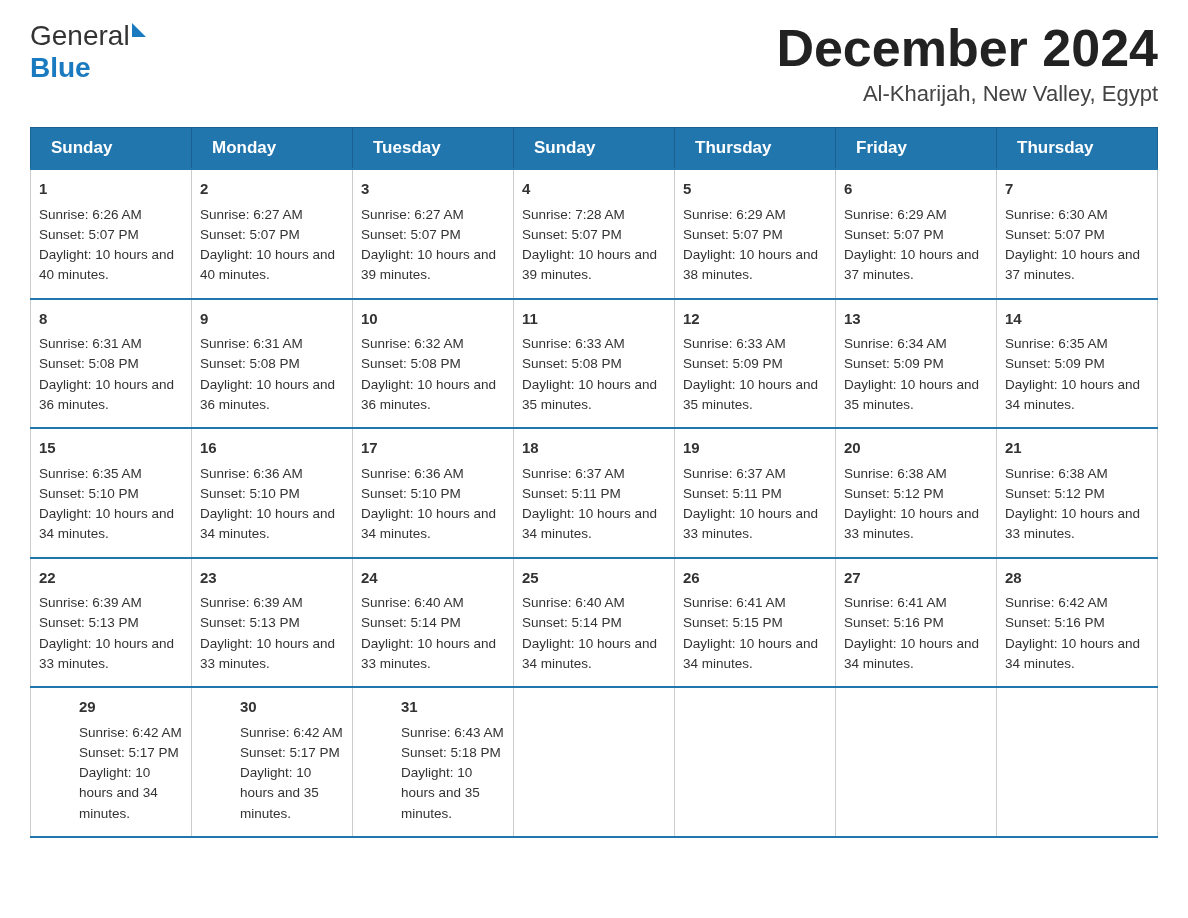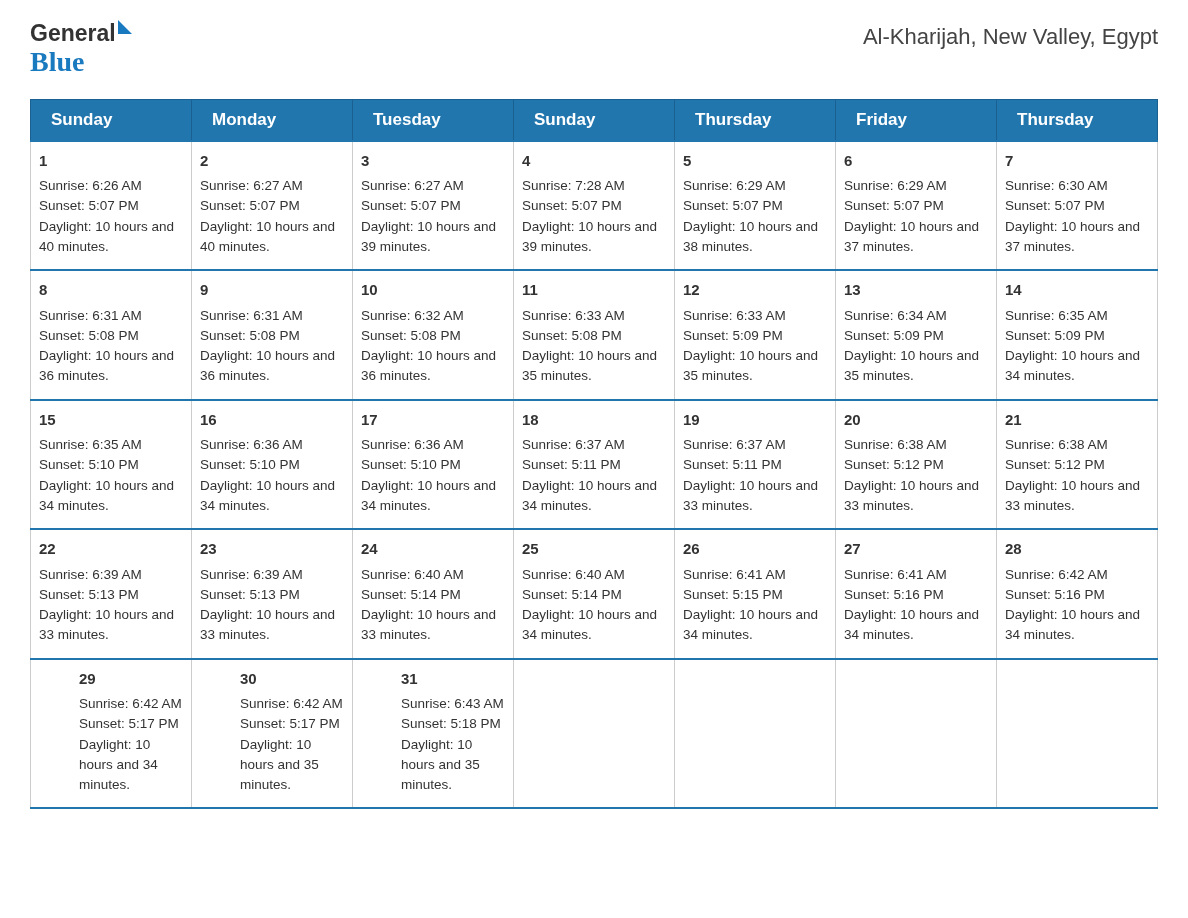--- a/index.html
+++ b/index.html
@@ -14,29 +14,28 @@
       display: flex;
       justify-content: space-between;
       align-items: flex-start;
       margin-bottom: 20px;
     }
     .logo {
       display: flex;
       align-items: center;
     }
     .logo-text-general {
-      font-size: 23px;
-      font-weight: bold;
+      font-size: 28px;
+      font-weight: normal;
       color: #333;
     }
     .logo-text-blue {
       font-size: 28px;
       font-weight: bold;
       color: #1a7abf;
-      font-family: Liberation Serif, serif;
     }
     .logo-triangle {
       width: 0;
       height: 0;
       border-left: 14px solid #1a7abf;
       border-top: 14px solid transparent;
       border-bottom: 0px solid transparent;
       display: inline-block;
       margin-left: 2px;
       vertical-align: middle;
@@ -105,20 +104,21 @@
   <div class="logo">
     <div style="display:flex; flex-direction:column; line-height:1.15;">
       <div style="display:flex; align-items:center;">
         <span class="logo-text-general">General</span>
         <span class="logo-triangle"></span>
       </div>
       <span class="logo-text-blue">Blue</span>
     </div>
   </div>
   <div class="title-area">
+    <div class="calendar-title">December 2024</div>
     <div class="calendar-subtitle">Al-Kharijah, New Valley, Egypt</div>
   </div>
 </div>
 
 <table>
   <thead>
     <tr>
       <th>Sunday</th>
       <th>Monday</th>
       <th>Tuesday</th>

